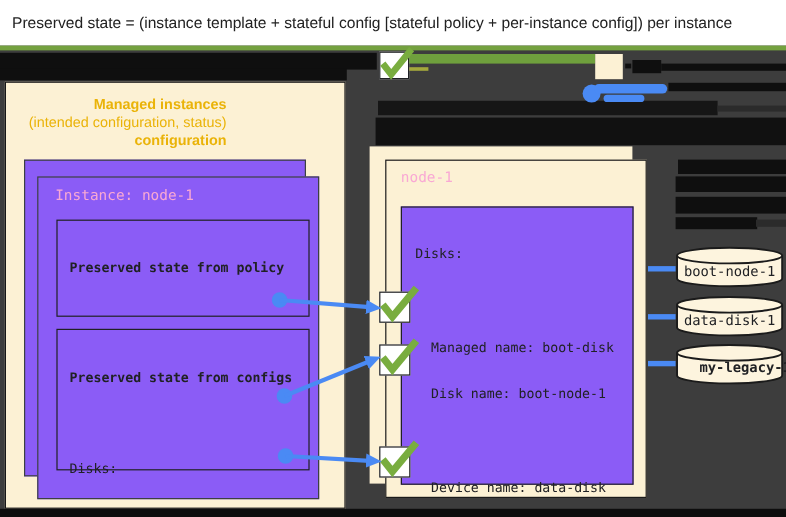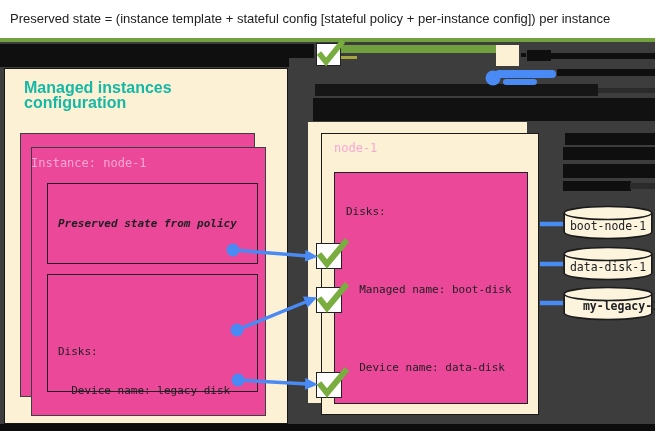--- a/index.html
+++ b/index.html
@@ -9,30 +9,30 @@
   
   .titlebar{left:0;top:0;width:655px;height:38px;background:#ffffff;}
   .titletext{left:10px;top:11px;font-size:13px;color:#212121;white-space:nowrap;}
   .greenline{left:0;top:38px;width:655px;height:3.5px;background:#74a13f;}
   
   .bar{background:#0f0f0f;}
   .bar-soft{background:#2b2b2b;}
   
   .cream{background:#fcf1d4;}
   .panel-border{border:1.5px solid #1b1b1b;box-sizing:border-box;}
-  .whitebox{background:#ec4899;border:1.2px solid #3c4043;box-sizing:border-box;}
+  .whitebox{background:#8b5cf6;border:1.2px solid #3c4043;box-sizing:border-box;}
   
-  .sans12{font-size:16px;line-height:15px;color:#14b8a6;}
+  .sans12{font-size:12px;line-height:15px;color:#eab308;text-align:right;}
   .bold{font-weight:bold;}
   .mono{font-family:"DejaVu Sans Mono","Liberation Mono",monospace;font-size:11px;
         line-height:13px;color:#202124;white-space:pre;}
   .mono-lg{font-family:"DejaVu Sans Mono","Liberation Mono",monospace;font-size:12px;
         color:#f9a8d4;white-space:pre;}
   .blank{height:13px;}
-  .b{font-weight:bold;font-style:italic;}
+  .b{font-weight:bold;}
   
   .checkbox{background:#ffffff;border:1.5px solid #202124;box-sizing:border-box;}
   .checksvg{position:absolute;overflow:visible;pointer-events:none;}
   
   #overlay{position:absolute;left:0;top:0;width:655px;height:431px;pointer-events:none;}
   .cyl-label{position:absolute;width:90px;text-align:center;font-family:"DejaVu Sans Mono","Liberation Mono",monospace;
              font-size:11.5px;color:#202124;}
 </style>
 </head>
 <body>
@@ -57,58 +57,61 @@
   <div class="abs" style="left:313px;top:98px;width:342px;height:23px;background:#111111;"></div>
 
   <div class="abs checkbox" style="left:316px;top:43px;width:25px;height:23px;"></div>
   <svg class="checksvg" style="left:314px;top:38px;" width="32" height="29" viewBox="0 0 32 29">
     <polyline points="5,15 12,24 29,3" fill="none" stroke="#79ad3f" stroke-width="5.5"></polyline>
   </svg>
 
   <div class="abs cream" style="left:4px;top:68px;width:284px;height:356px;border:1px solid #161616;box-sizing:border-box;"></div>
   <div class="abs sans12" style="left:24px;top:80px;">
     <div class="bold">Managed instances</div>
+    <div>(intended configuration, status)</div>
     <div class="bold">configuration</div>
   </div>
 
   <div class="abs whitebox" style="left:20px;top:133px;width:235px;height:264px;"></div>
   <div class="abs whitebox" style="left:31px;top:147px;width:235px;height:269px;"></div>
-  <div class="abs mono-lg" style="left:31px;top:156px;">Instance: node-1</div>
+  <div class="abs mono-lg" style="left:46px;top:156px;">Instance: node-1</div>
 
   <div class="abs whitebox" style="left:47px;top:183px;width:211px;height:81px;border-color:#202124;">
     <div class="mono" style="margin:7px 0 0 10px;">
       <div class="b">Preserved state from policy</div>
       <div class="blank"></div>
       <div>Disks:</div>
       <div>  Device name: data-disk</div>
       <div><span>  Disk name: </span><span class="b">data-disk-1</span></div>
     </div>
   </div>
 
   <div class="abs whitebox" style="left:47px;top:274px;width:211px;height:118px;border-color:#202124;">
     <div class="mono" style="margin:7px 0 0 10px;">
+      <div class="b">Preserved state from configs</div>
       <div class="blank" style="height:11px;"></div>
       <div>Disks:</div>
       <div>  Device name: legacy-disk</div>
       
       
       
       
     </div>
   </div>
 
   <div class="abs cream" style="left:308px;top:122px;width:219px;height:281px;"></div>
   <div class="abs cream panel-border" style="left:321px;top:133px;width:218px;height:282px;"></div>
   <div class="abs mono-lg" style="left:334px;top:141px;">node-1</div>
 
   <div class="abs whitebox" style="left:334px;top:172px;width:194px;height:232px;border-color:#202124;">
     <div class="mono" style="margin:6px 0 0 11px;">
       <div>Disks:</div>
       <div class="blank"></div>
       <div>  Managed name: boot-disk</div>
+      <div><span>  Disk name: </span><span>boot-node-1</span></div>
       <div class="blank"></div>
       <div>  Device name: data-disk</div>
       
       
       
       
       
       
       
       

